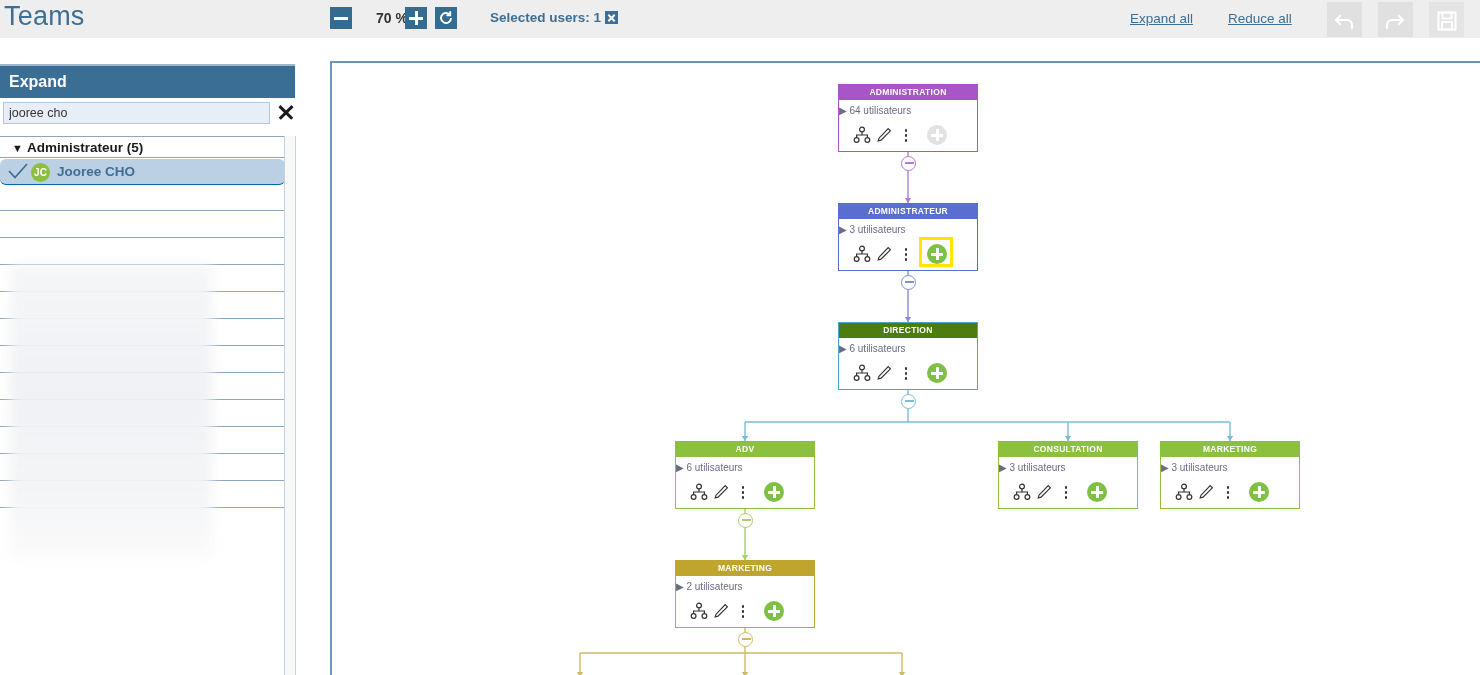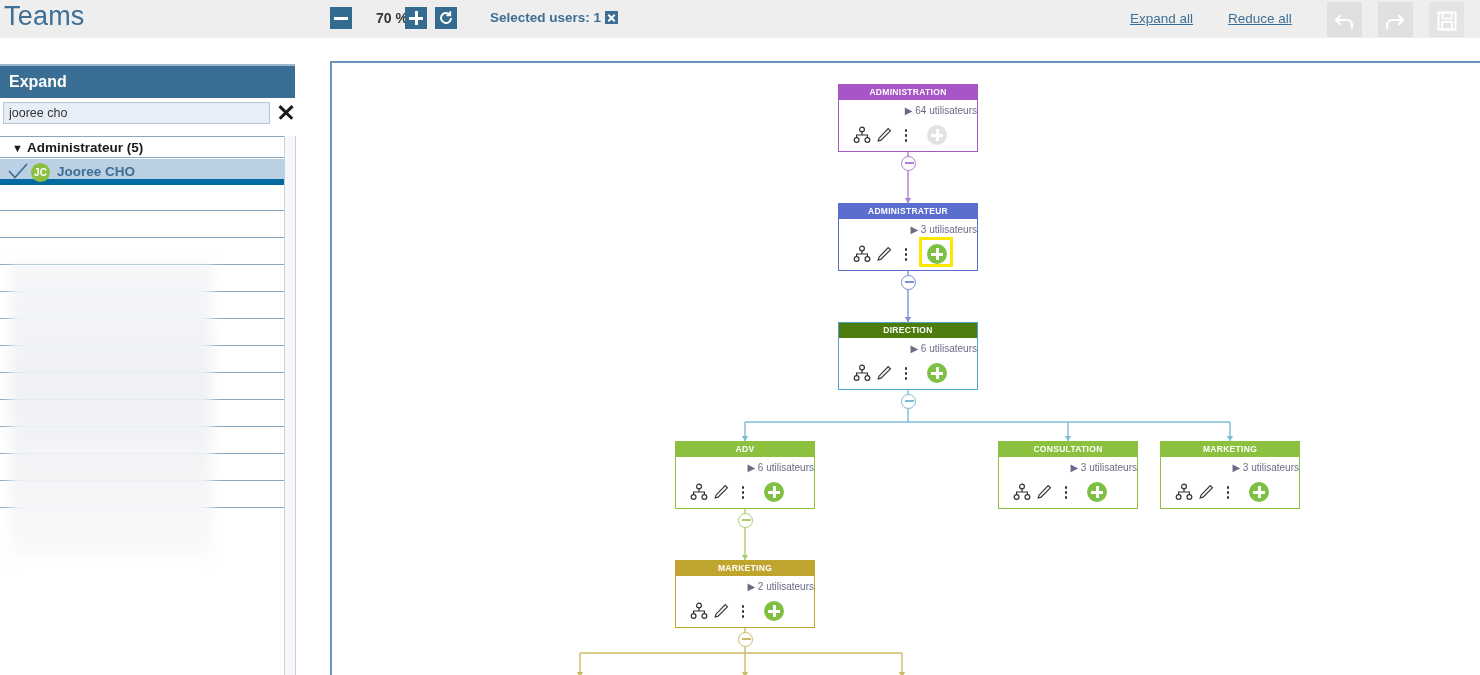--- a/index.html
+++ b/index.html
@@ -130,21 +130,22 @@
     font-size: 13.5px; font-weight: bold; color: #1a1a1a;
     padding: 3px 0 0 12px;
   }
   #group-caret {
     display: inline-block; margin-right: 4px; font-size: 11px;
   }
   #user-row {
     position: absolute; left: 0; top: 95px;
     width: 285px; height: 26px;
     background: #bcd0e4;
-    border-bottom: 6px solid #0369a1;
+    border-bottom: 1px solid #0369a1;
+    border-radius: 6px;
   }
   #user-check {
     position: absolute; left: 8px; top: 4px;
     width: 20px; height: 17px;
   }
   #user-avatar {
     position: absolute; left: 31px; top: 4px;
     width: 19px; height: 19px; border-radius: 50%;
     background: #8cbf3f; color: #fff;
     font-size: 10px; font-weight: bold;
@@ -210,21 +211,21 @@
     height: 15px;
     color: #ffffff;
     font-size: 8.5px;
     font-weight: bold;
     text-align: center;
     line-height: 15px;
     letter-spacing: .3px;
   }
   .node-count {
     height: 22px;
-    text-align: right;
+    text-align: left;
     font-size: 10px;
     color: #6b6b86;
     line-height: 22px;
   }
   .node-actions {
     height: 29px; position: relative;
   }
   .act {
     position: absolute; top: 4px;
     width: 18px; height: 18px; cursor: pointer;

